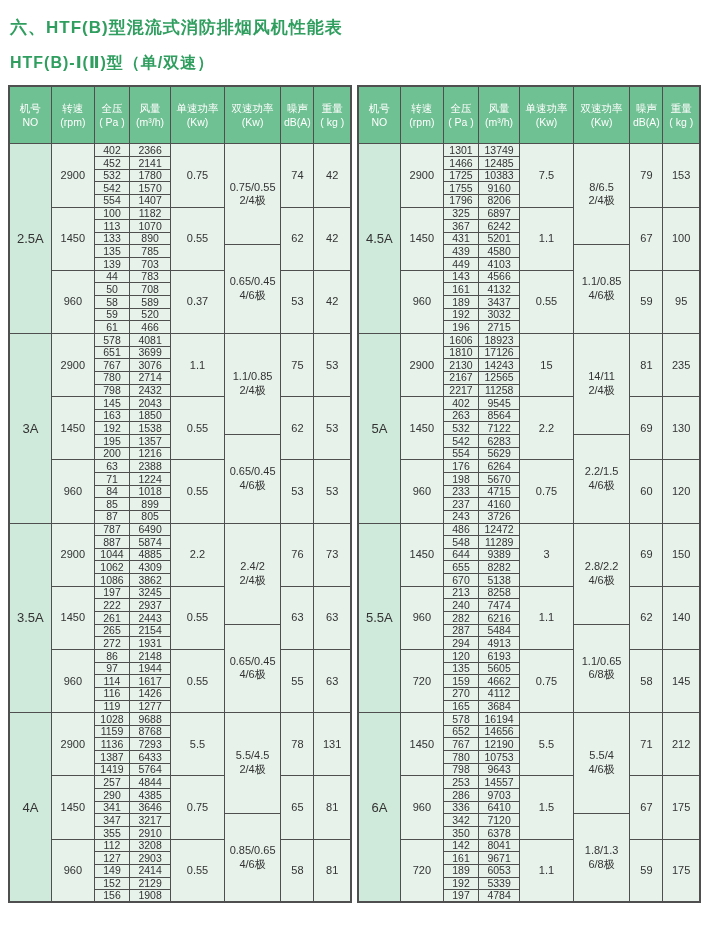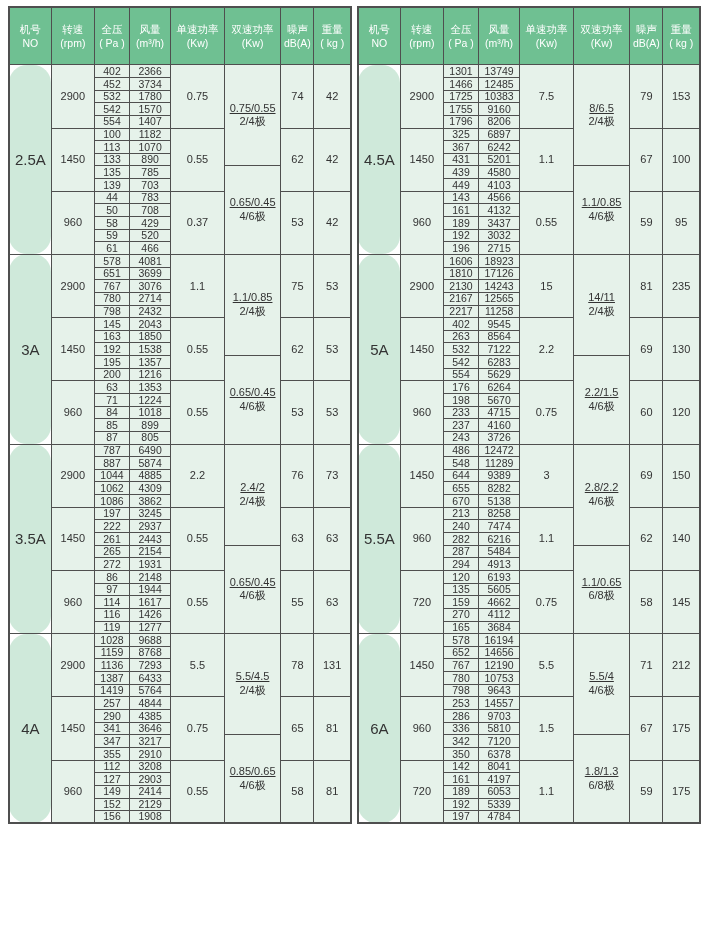--- a/index.html
+++ b/index.html
@@ -22,30 +22,32 @@
   th,td{border:1px solid var(--grid);overflow:hidden;}
   thead th{
     background:var(--header-bg);color:var(--header-text);font-weight:normal;
     font-size:10.5px;height:37px;padding:14px 0;line-height:1.35;text-align:center;
   }
   tbody td{
     background:var(--body-bg);text-align:center;vertical-align:middle;
     font-size:10.5px;color:var(--text);padding:0;line-height:1;
   }
   td.num{height:12.65px;}
-  td.model{background:var(--model-bg);font-size:15px;border-radius:18px;}
+  td.model{background:var(--model-bg);font-size:13px;}
   td.rpm,td.sp,td.noise,td.wt{font-size:11px;}
   td.dual{font-size:11px;}
-  td.dual .kw{line-height:1.25;text-decoration:underline;}
+  td.dual .kw{line-height:1.25;}
   td.dual .poles{line-height:1.25;}
 </style>
 </head>
 <body>
 
 <div class="page">
+  <h1>六、HTF(B)型混流式消防排烟风机性能表</h1>
+  <h2>HTF(B)-Ⅰ(Ⅱ)型（单/双速）</h2>
   <div class="tables">
     <table id="perf-table-0">
         <colgroup>
           <col style="width: 41px;">
           <col style="width: 42px;">
           <col style="width: 34px;">
           <col style="width: 40px;">
           <col style="width: 52px;">
           <col style="width: 55px;">
           <col style="width: 32px;">
@@ -96,21 +98,21 @@
             <td class="sp" rowspan="5">0.75</td>
             <td class="dual" rowspan="8">
               <div class="kw">0.75/0.55</div>
               <div class="poles">2/4极</div>
             </td>
             <td class="noise" rowspan="5">74</td>
             <td class="wt" rowspan="5">42</td>
           </tr>
           <tr>
             <td class="num">452</td>
-            <td class="num">3734</td>
+            <td class="num">2141</td>
           </tr>
           <tr>
             <td class="num">532</td>
             <td class="num">1780</td>
           </tr>
           <tr>
             <td class="num">542</td>
             <td class="num">1570</td>
           </tr>
           <tr>
@@ -152,21 +154,21 @@
             <td class="sp" rowspan="5">0.37</td>
             <td class="noise" rowspan="5">53</td>
             <td class="wt" rowspan="5">42</td>
           </tr>
           <tr>
             <td class="num">50</td>
             <td class="num">708</td>
           </tr>
           <tr>
             <td class="num">58</td>
-            <td class="num">429</td>
+            <td class="num">589</td>
           </tr>
           <tr>
             <td class="num">59</td>
             <td class="num">520</td>
           </tr>
           <tr>
             <td class="num">61</td>
             <td class="num">466</td>
           </tr>
         </tbody>
@@ -224,21 +226,21 @@
               <div class="poles">4/6极</div>
             </td>
           </tr>
           <tr>
             <td class="num">200</td>
             <td class="num">1216</td>
           </tr>
           <tr>
             <td class="rpm" rowspan="5">960</td>
             <td class="num">63</td>
-            <td class="num">1353</td>
+            <td class="num">2388</td>
             <td class="sp" rowspan="5">0.55</td>
             <td class="noise" rowspan="5">53</td>
             <td class="wt" rowspan="5">53</td>
           </tr>
           <tr>
             <td class="num">71</td>
             <td class="num">1224</td>
           </tr>
           <tr>
             <td class="num">84</td>
@@ -753,21 +755,21 @@
             <td class="sp" rowspan="5">1.5</td>
             <td class="noise" rowspan="5">67</td>
             <td class="wt" rowspan="5">175</td>
           </tr>
           <tr>
             <td class="num">286</td>
             <td class="num">9703</td>
           </tr>
           <tr>
             <td class="num">336</td>
-            <td class="num">5810</td>
+            <td class="num">6410</td>
           </tr>
           <tr>
             <td class="num">342</td>
             <td class="num">7120</td>
             <td class="dual" rowspan="7">
               <div class="kw">1.8/1.3</div>
               <div class="poles">6/8极</div>
             </td>
           </tr>
           <tr>
@@ -777,21 +779,21 @@
           <tr>
             <td class="rpm" rowspan="5">720</td>
             <td class="num">142</td>
             <td class="num">8041</td>
             <td class="sp" rowspan="5">1.1</td>
             <td class="noise" rowspan="5">59</td>
             <td class="wt" rowspan="5">175</td>
           </tr>
           <tr>
             <td class="num">161</td>
-            <td class="num">4197</td>
+            <td class="num">9671</td>
           </tr>
           <tr>
             <td class="num">189</td>
             <td class="num">6053</td>
           </tr>
           <tr>
             <td class="num">192</td>
             <td class="num">5339</td>
           </tr>
           <tr>

